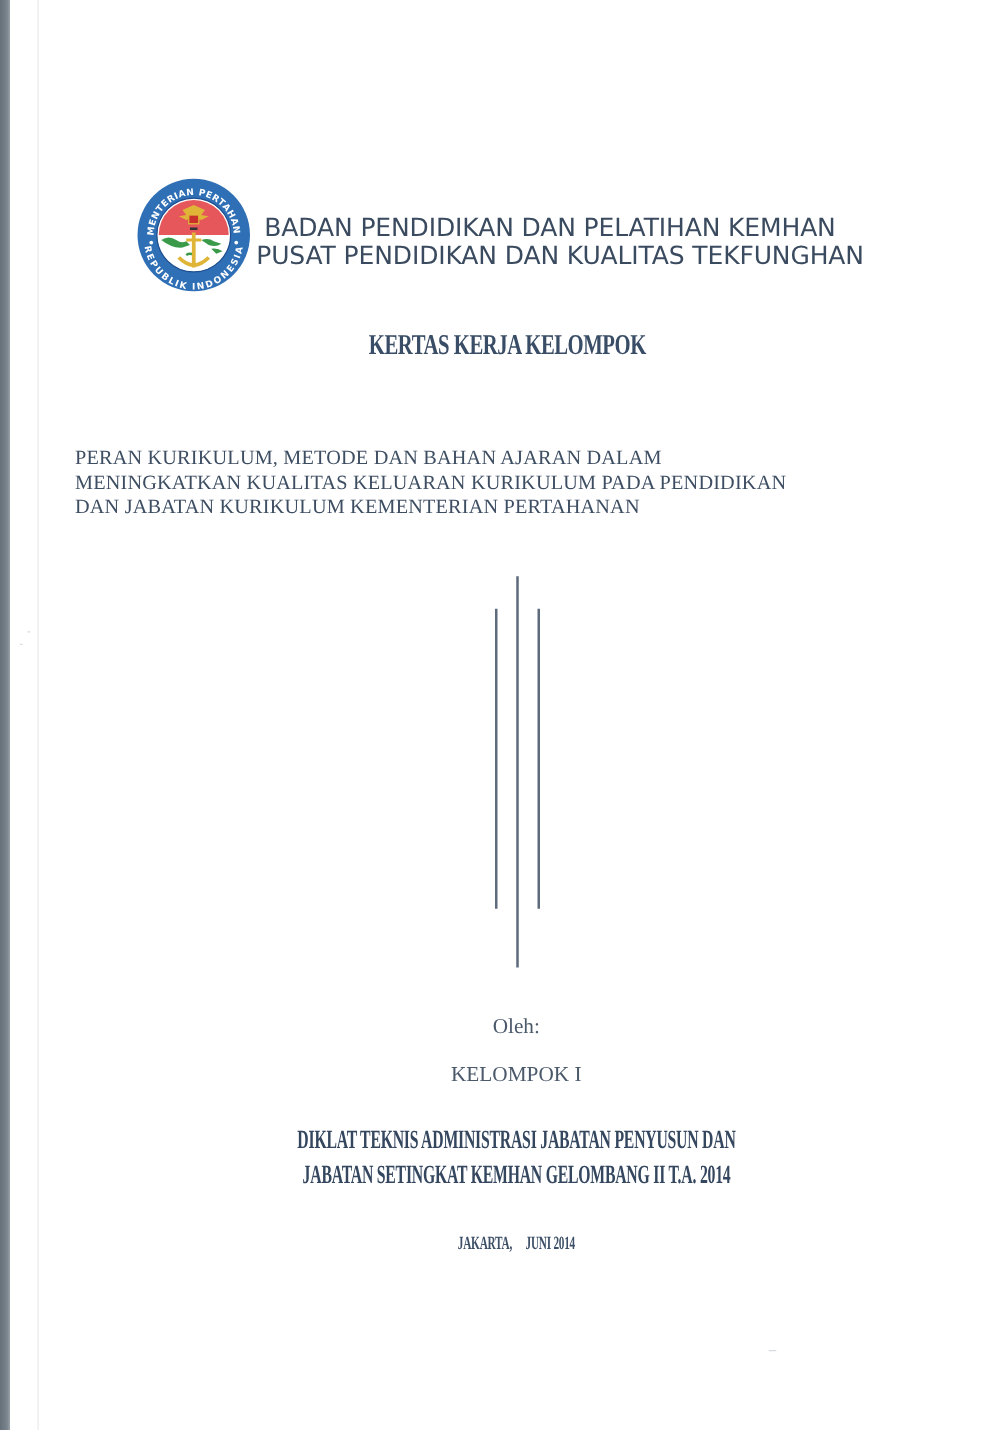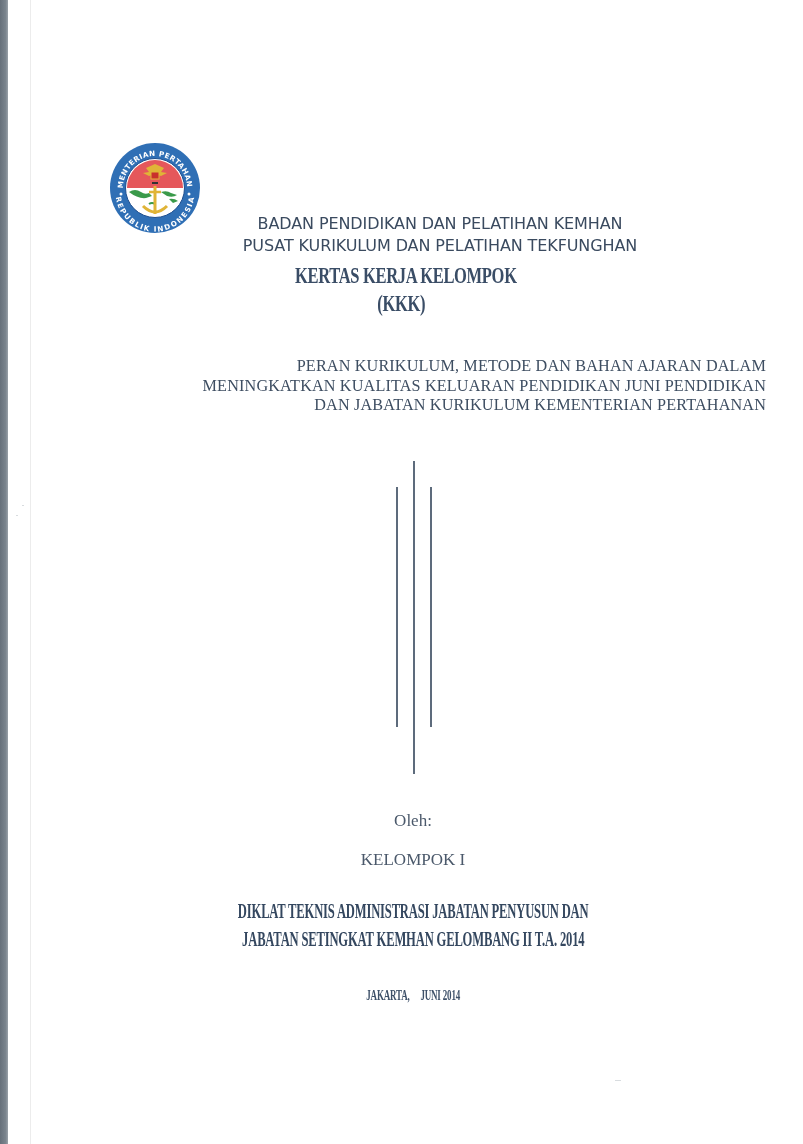--- a/index.html
+++ b/index.html
@@ -19,42 +19,41 @@
   }
   .speck { position: absolute; width: 2px; height: 1px; background: #d8dcdf; }
 
   .logo {
     position: absolute; left: 109px; top: 142px; width: 92px; height: 92px;
   }
   .header {
     position: absolute; left: 205px; top: 171px; width: 470px;
     text-align: center;
     font-family: "DejaVu Sans", sans-serif;
-    font-size: 16px; line-height: 22px; color: #3a4a5f;
+    font-size: 20px; line-height: 22px; color: #3a4a5f;
     letter-spacing: -0.1px;
-    margin-top: 42px;
   }
   .header div { white-space: nowrap; }
 
   .kkk {
     position: absolute; left: 0; width: 803px; top: 262px;
     text-align: center;
     font-family: "Liberation Serif", serif;
     font-weight: bold; color: #3a4d66;
     font-size: 23px; line-height: 28px;
   }
   .kkk span {
     display: inline-block; transform: scaleX(0.72); transform-origin: center;
     letter-spacing: -0.5px; white-space: nowrap;
   }
   .kkk .l1 { margin-left: 8px; }
 
   .subtitle {
     position: absolute; left: 60px; width: 706px; top: 357px;
-    text-align: right;
+    text-align: left;
     font-family: "Liberation Serif", serif;
     font-size: 16.2px; line-height: 19.5px; color: #3e4e62;
     letter-spacing: 0.15px;
   }
   .subtitle div { white-space: nowrap; }
 
   .vline { position: absolute; width: 2px; background: #5d6b7c; }
 
   .oleh {
     position: absolute; left: 0; width: 826px; top: 811px; text-align: center;
@@ -123,31 +122,30 @@
     <text font-family="DejaVu Sans, sans-serif" font-size="7.2" font-weight="bold" fill="#ffffff" letter-spacing="0.6">
       <textPath href="#arcBot" startOffset="50%" text-anchor="middle" dominant-baseline="hanging">REPUBLIK INDONESIA</textPath>
     </text>
     <circle cx="12" cy="52" r="1.5" fill="#fff"></circle>
     <circle cx="80" cy="52" r="1.5" fill="#fff"></circle>
   </svg>
 </div>
 
 <div class="header">
   <div>BADAN PENDIDIKAN DAN PELATIHAN KEMHAN</div>
-  <div>PUSAT KURIKULUM DAN PELATIHAN TEKFUNGHAN</div>
+  <div>PUSAT PENDIDIKAN DAN KUALITAS TEKFUNGHAN</div>
 </div>
 
 <div class="kkk">
   <div><span class="l1">KERTAS KERJA KELOMPOK</span></div>
-  <div><span>(KKK)</span></div>
 </div>
 
 <div class="subtitle">
   <div>PERAN KURIKULUM, METODE DAN BAHAN AJARAN DALAM</div>
-  <div>MENINGKATKAN KUALITAS KELUARAN PENDIDIKAN JUNI PENDIDIKAN</div>
+  <div>MENINGKATKAN KUALITAS KELUARAN KURIKULUM PADA PENDIDIKAN</div>
   <div>DAN JABATAN KURIKULUM KEMENTERIAN PERTAHANAN</div>
 </div>
 
 <div class="vline" style="left:396px; top:487px; height:240px;"></div>
 <div class="vline" style="left:413px; top:461px; height:313px;"></div>
 <div class="vline" style="left:430px; top:487px; height:240px;"></div>
 
 <div class="oleh">Oleh:</div>
 <div class="kelompok">KELOMPOK I</div>
 

